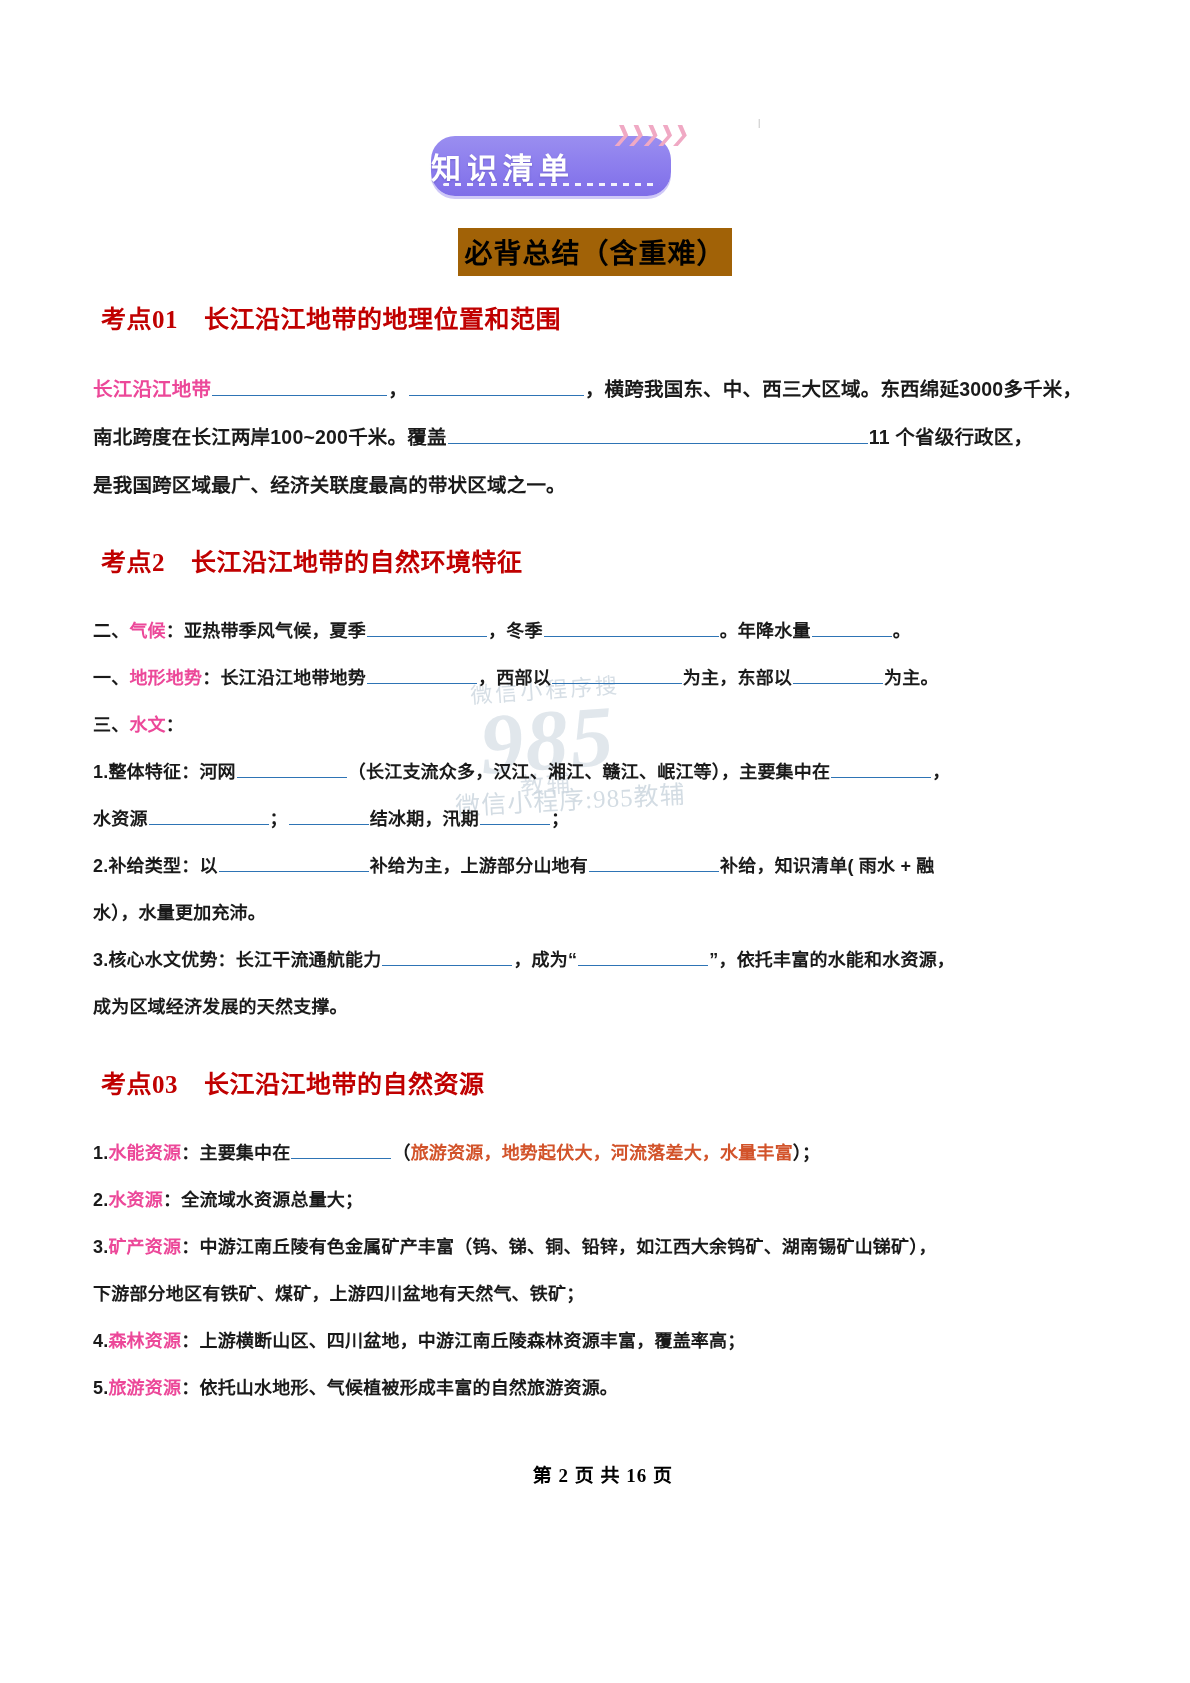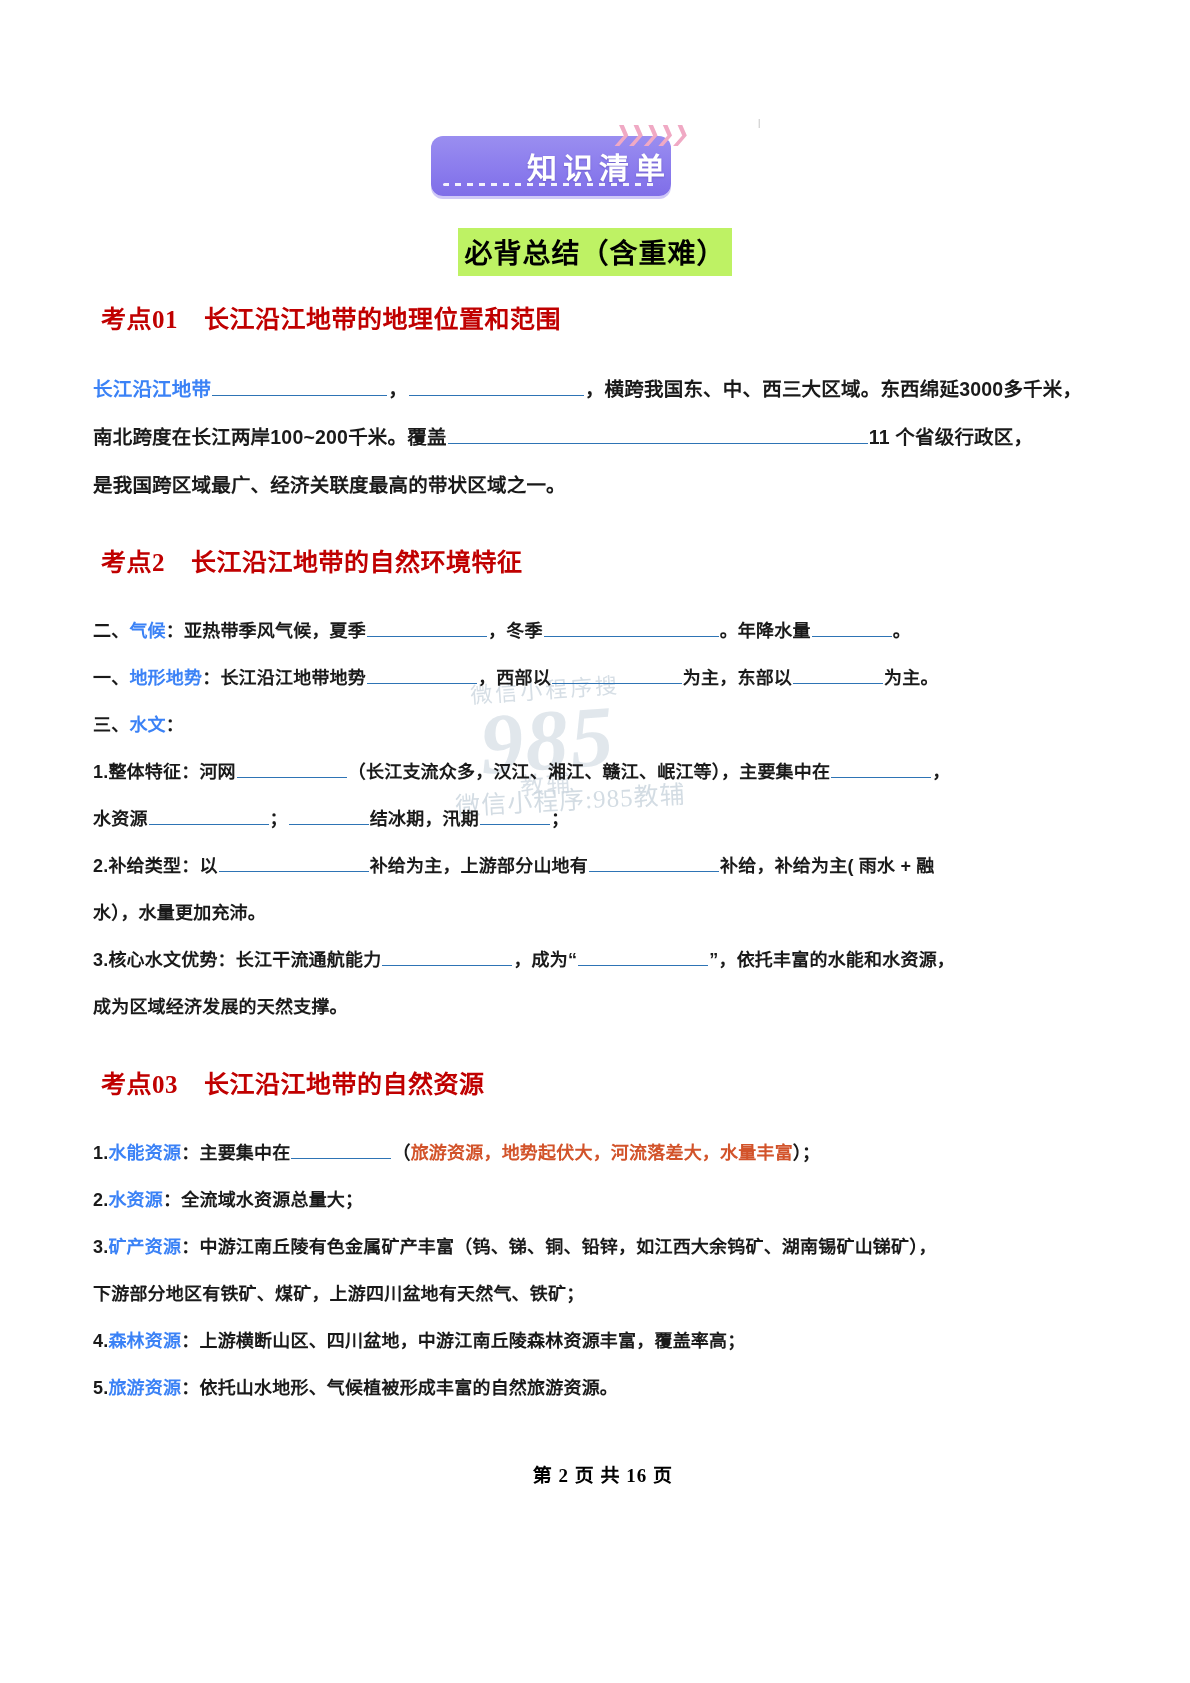--- a/index.html
+++ b/index.html
@@ -72,26 +72,26 @@
     left: 431px;
     top: 136px;
     width: 246px;
     height: 64px;
   }
   .badge {
     position: absolute;
     left: 0; top: 0;
     width: 240px;
     height: 60px;
-    border-radius: 12px;
+    border-radius: 24px;
     background: linear-gradient(180deg, #9a8ef0 0%, #8b7ced 55%, #7f6ee8 100%);
     box-shadow: 0 3px 0 0 #cfc8f7;
     display: flex;
     align-items: center;
-    justify-content: flex-end;
+    justify-content: flex-start;
   }
   .badge span {
     color: #ffffff;
     font-size: 30px;
     font-weight: bold;
     letter-spacing: 6px;
     text-shadow: 0 1px 2px rgba(60,40,140,.35);
   }
   .badge-stitch {
     position: absolute;
@@ -115,21 +115,21 @@
   }
   .subtitle-wrap {
     position: absolute;
     left: 0;
     top: 228px;
     width: 1190px;
     text-align: center;
   }
   .subtitle {
     display: inline-block;
-    background: #bef264;
+    background: #a16207;
     color: #000000;
     font-size: 28px;
     font-weight: bold;
     padding: 3px 6px 5px 6px;
     letter-spacing: 1px;
   }
   .tiny-mark {
     position: absolute;
     left: 758px;
     top: 118px;
@@ -162,21 +162,21 @@
     font-size: 19.5px;
     font-weight: bold;
     line-height: 48px;
     color: #1a1a1a;
     letter-spacing: .2px;
   }
   p.small {
     font-size: 18px;
     line-height: 47px;
   }
-  .blue   { color: #3b82f6; }
+  .blue   { color: #ec4899; }
   .orange { color: #d2532a; }
 
   
   .blank {
     display: inline-block;
     border-bottom: 1.6px solid #2e74b5;
     vertical-align: baseline;
     height: 1.1em;
     margin: 0 1px;
   }
@@ -273,21 +273,21 @@
 
     <p class="para small">
       <span>1.整体特征：河网</span><span class="blank b110"></span><span>（长江支流众多，汉江、湘江、赣江、岷江等），主要集中在</span><span class="blank b100"></span><span>，</span>
     </p>
 
     <p class="para small">
       <span>水资源</span><span class="blank b120"></span><span>；</span><span class="blank b80"></span><span>结冰期，汛期</span><span class="blank b70"></span><span>；</span>
     </p>
 
     <p class="para small">
-      <span>2.补给类型：以</span><span class="blank b150"></span><span>补给为主，上游部分山地有</span><span class="blank b130"></span><span>补给，补给为主( 雨水 + 融</span>
+      <span>2.补给类型：以</span><span class="blank b150"></span><span>补给为主，上游部分山地有</span><span class="blank b130"></span><span>补给，知识清单( 雨水 + 融</span>
     </p>
 
     <p class="para small">水），水量更加充沛。</p>
 
     <p class="para small">
       <span>3.核心水文优势：长江干流通航能力</span><span class="blank b130"></span><span>，成为“</span><span class="blank b130"></span><span>”，依托丰富的水能和水资源，</span>
     </p>
 
     <p class="para small">成为区域经济发展的天然支撑。</p>
 

